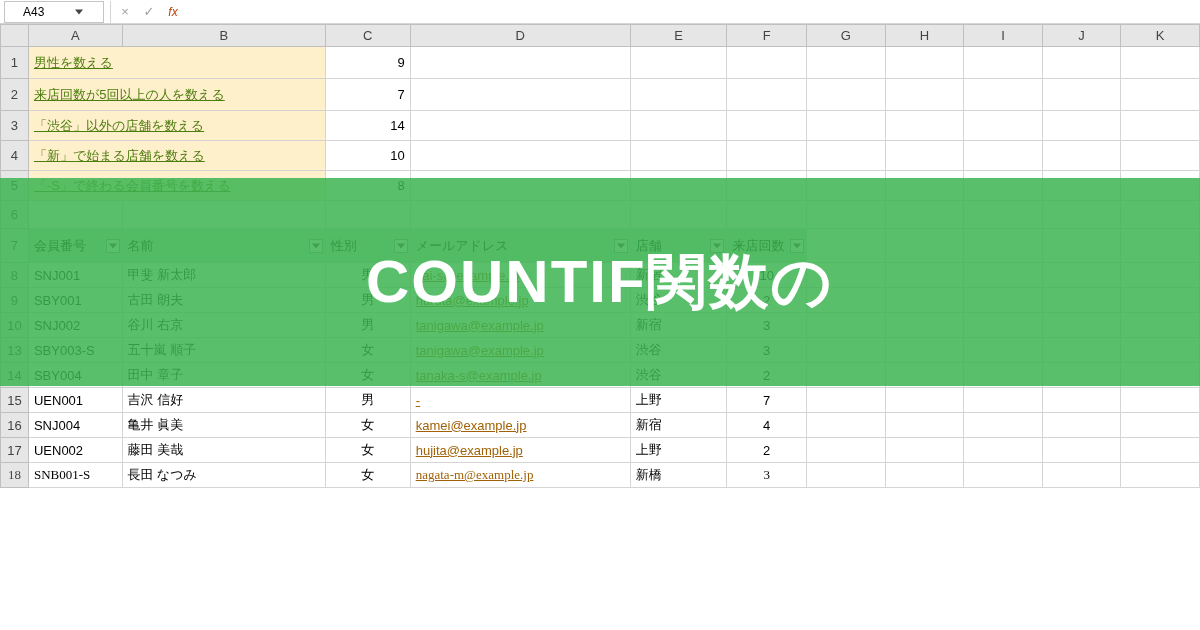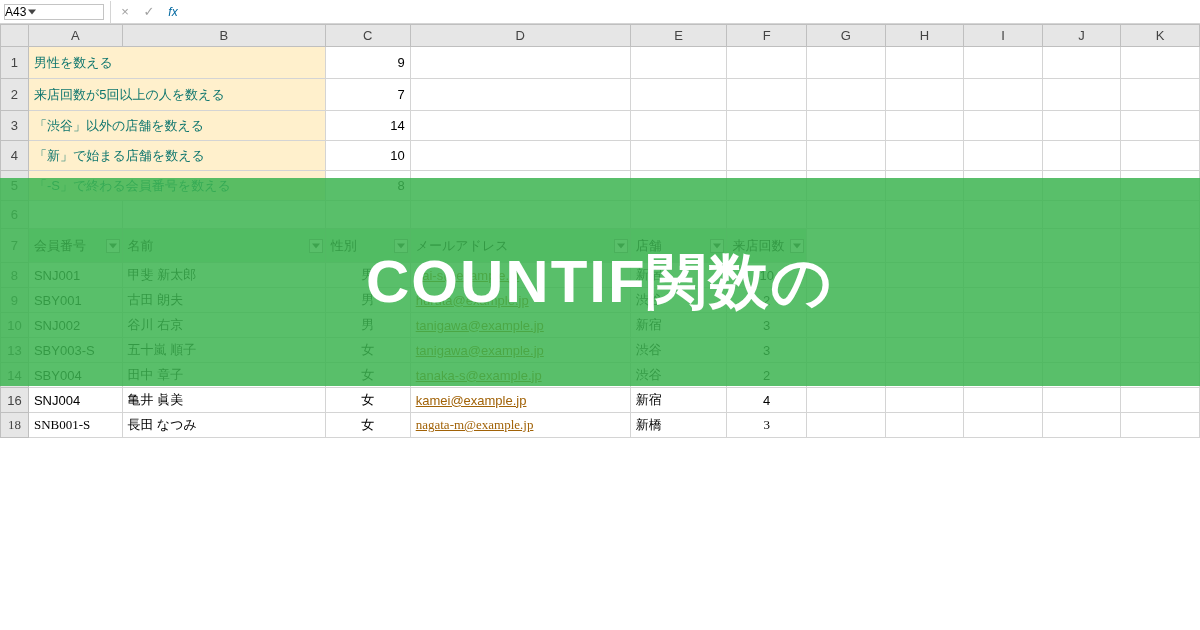--- a/index.html
+++ b/index.html
@@ -16,37 +16,38 @@
 
 .fbar {
   display: flex;
   align-items: center;
   height: 24px;
   border-bottom: 1px solid #d4d4d4;
   background: #fff;
 }
 .namebox {
   width: 100px;
-  height: 16px;
+  height: 22px;
   border: 1px solid #c4c4c4;
   margin: 0 4px;
-  padding: 0 0;
+  padding: 0 18px;
   display: flex;
   align-items: center;
+  justify-content: space-between;
   background: #fff;
   font-size: 12px;
 }
 .namebox .dd {
   width: 12px; height: 12px;
   display: flex; align-items: center; justify-content: center;
   color: #666;
 }
 .fbar .sep { width: 1px; height: 22px; background: #d4d4d4; margin: 0 2px; }
 .fbar .icon { width: 24px; text-align: center; color: #a0a0a0; font-size: 13px; }
-.fbar .fx { color: #0369a1; font-style: italic; font-size: 12px; }
+.fbar .fx { color: #c2410c; font-style: italic; font-size: 12px; }
 .fbar .finput { flex: 1; padding: 0 6px; }
 
 
 .grid-wrap { overflow: hidden; }
 table.grid {
   border-collapse: collapse;
   table-layout: fixed;
 }
 .grid th, .grid td {
   border: 1px solid #d4d4d4;
@@ -90,21 +91,22 @@
 .cG { width: 80px; }
 .cH { width: 80px; }
 .cI { width: 80px; }
 .cJ { width: 80px; }
 .cK { width: 80px; }
 
 
 .promptcell {
   background: #fff0cc;
   font-weight: 700;
-  color: #0f766e;
+  color: #4d7c0f;
+  text-decoration: underline;
 }
 
 
 .numR { text-align: right; }
 .numC { text-align: center; }
 
 
 .thdr {
   background: #c6eace;
   border: 1px solid #2e7d32;
@@ -387,27 +389,55 @@
           <td class="datacell"><a class="link" href="#">tanaka-s@example.jp</a></td>
           <td class="datacell">渋谷</td>
           <td class="datacell numC">2</td>
           <td></td>
           <td></td>
           <td></td>
           <td></td>
           <td></td>
         </tr>
         <tr>
+          <th class="rowhdr">15</th>
+          <td class="datacell">UEN001</td>
+          <td class="datacell">吉沢 信好</td>
+          <td class="datacell numC">男</td>
+          <td class="datacell"><a class="link" href="#">-</a></td>
+          <td class="datacell">上野</td>
+          <td class="datacell numC">7</td>
+          <td></td>
+          <td></td>
+          <td></td>
+          <td></td>
+          <td></td>
+        </tr>
+        <tr>
           <th class="rowhdr">16</th>
           <td class="datacell">SNJ004</td>
           <td class="datacell">亀井 眞美</td>
           <td class="datacell numC">女</td>
           <td class="datacell"><a class="link" href="#">kamei@example.jp</a></td>
           <td class="datacell">新宿</td>
           <td class="datacell numC">4</td>
+          <td></td>
+          <td></td>
+          <td></td>
+          <td></td>
+          <td></td>
+        </tr>
+        <tr>
+          <th class="rowhdr">17</th>
+          <td class="datacell">UEN002</td>
+          <td class="datacell">藤田 美哉</td>
+          <td class="datacell numC">女</td>
+          <td class="datacell"><a class="link" href="#">hujita@example.jp</a></td>
+          <td class="datacell">上野</td>
+          <td class="datacell numC">2</td>
           <td></td>
           <td></td>
           <td></td>
           <td></td>
           <td></td>
         </tr>
         <tr class="cut">
           <th class="rowhdr">18</th>
           <td class="datacell">SNB001-S</td>
           <td class="datacell">長田 なつみ</td>

